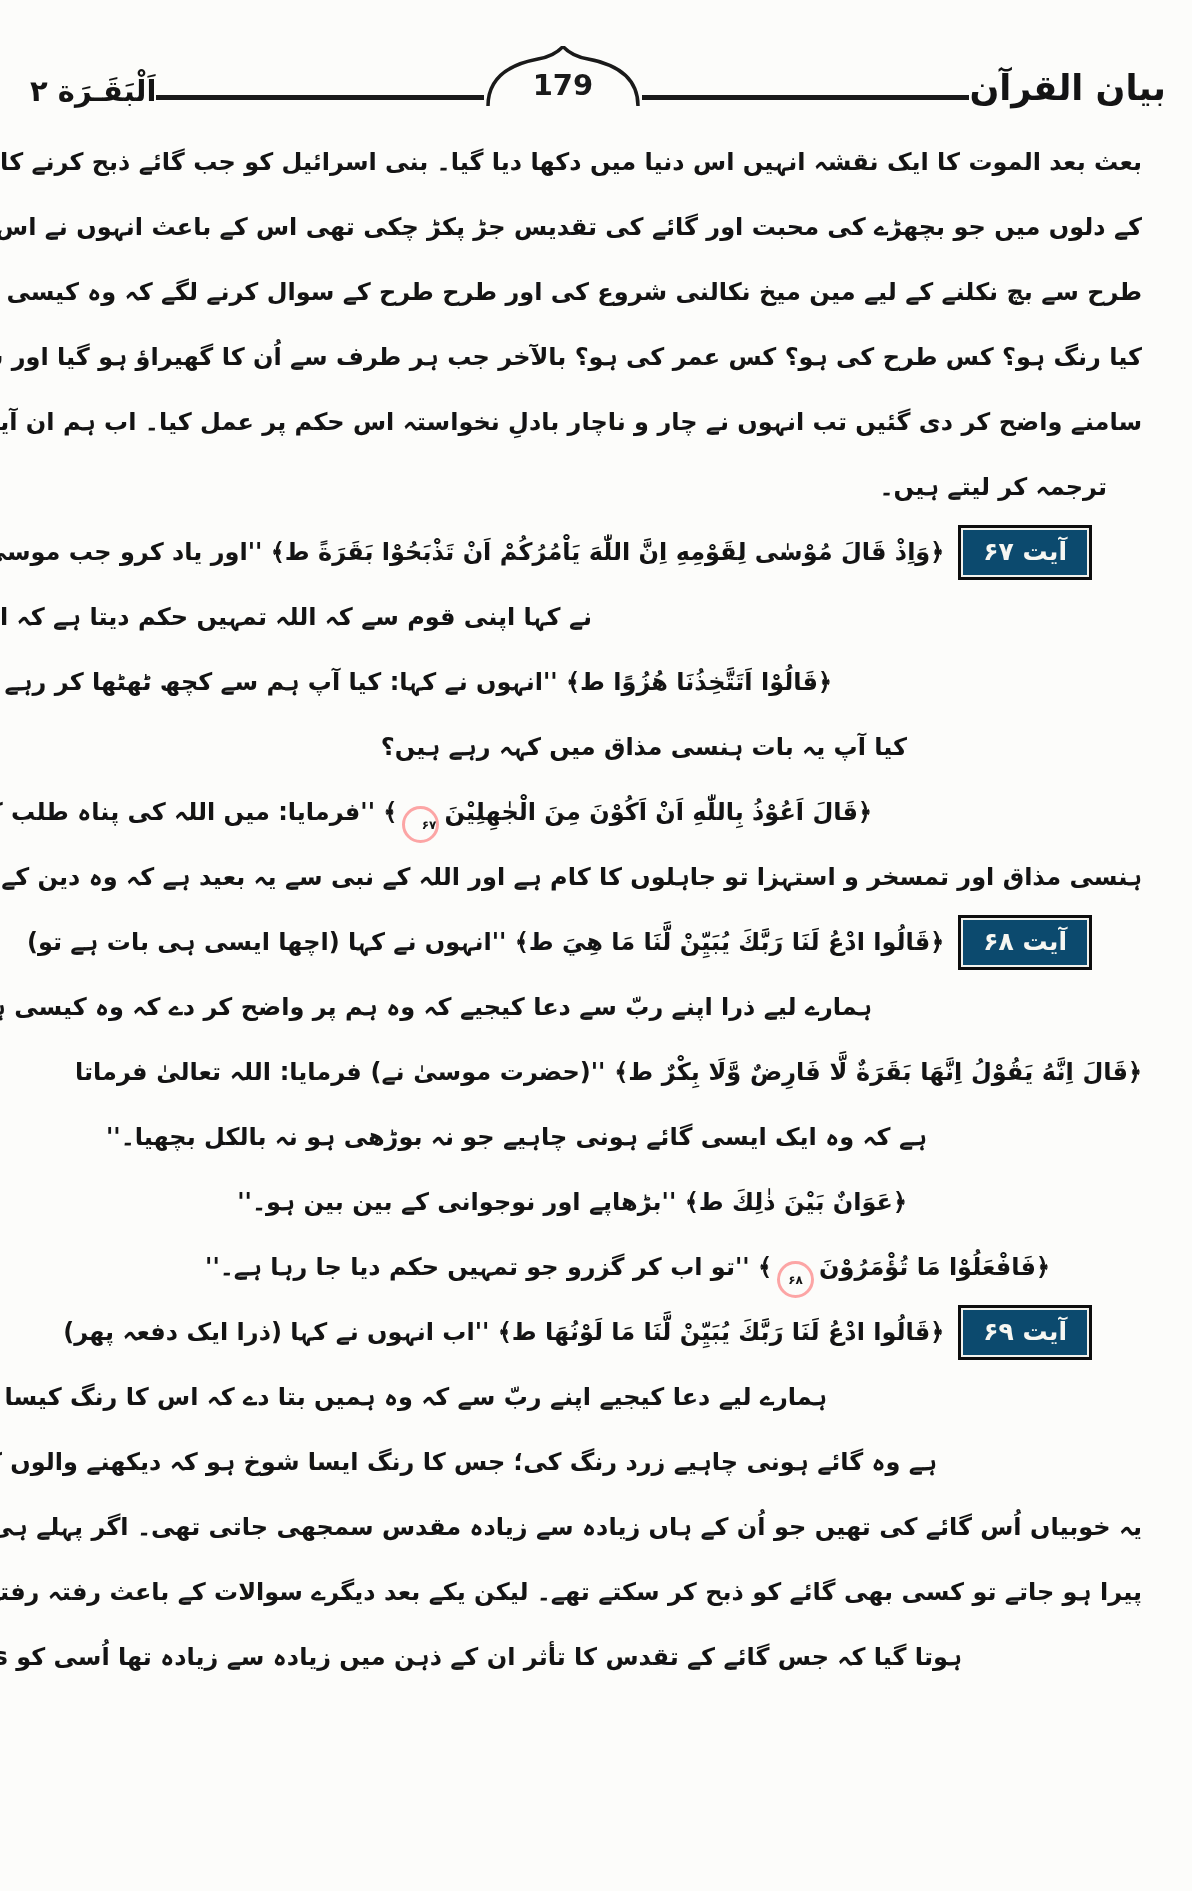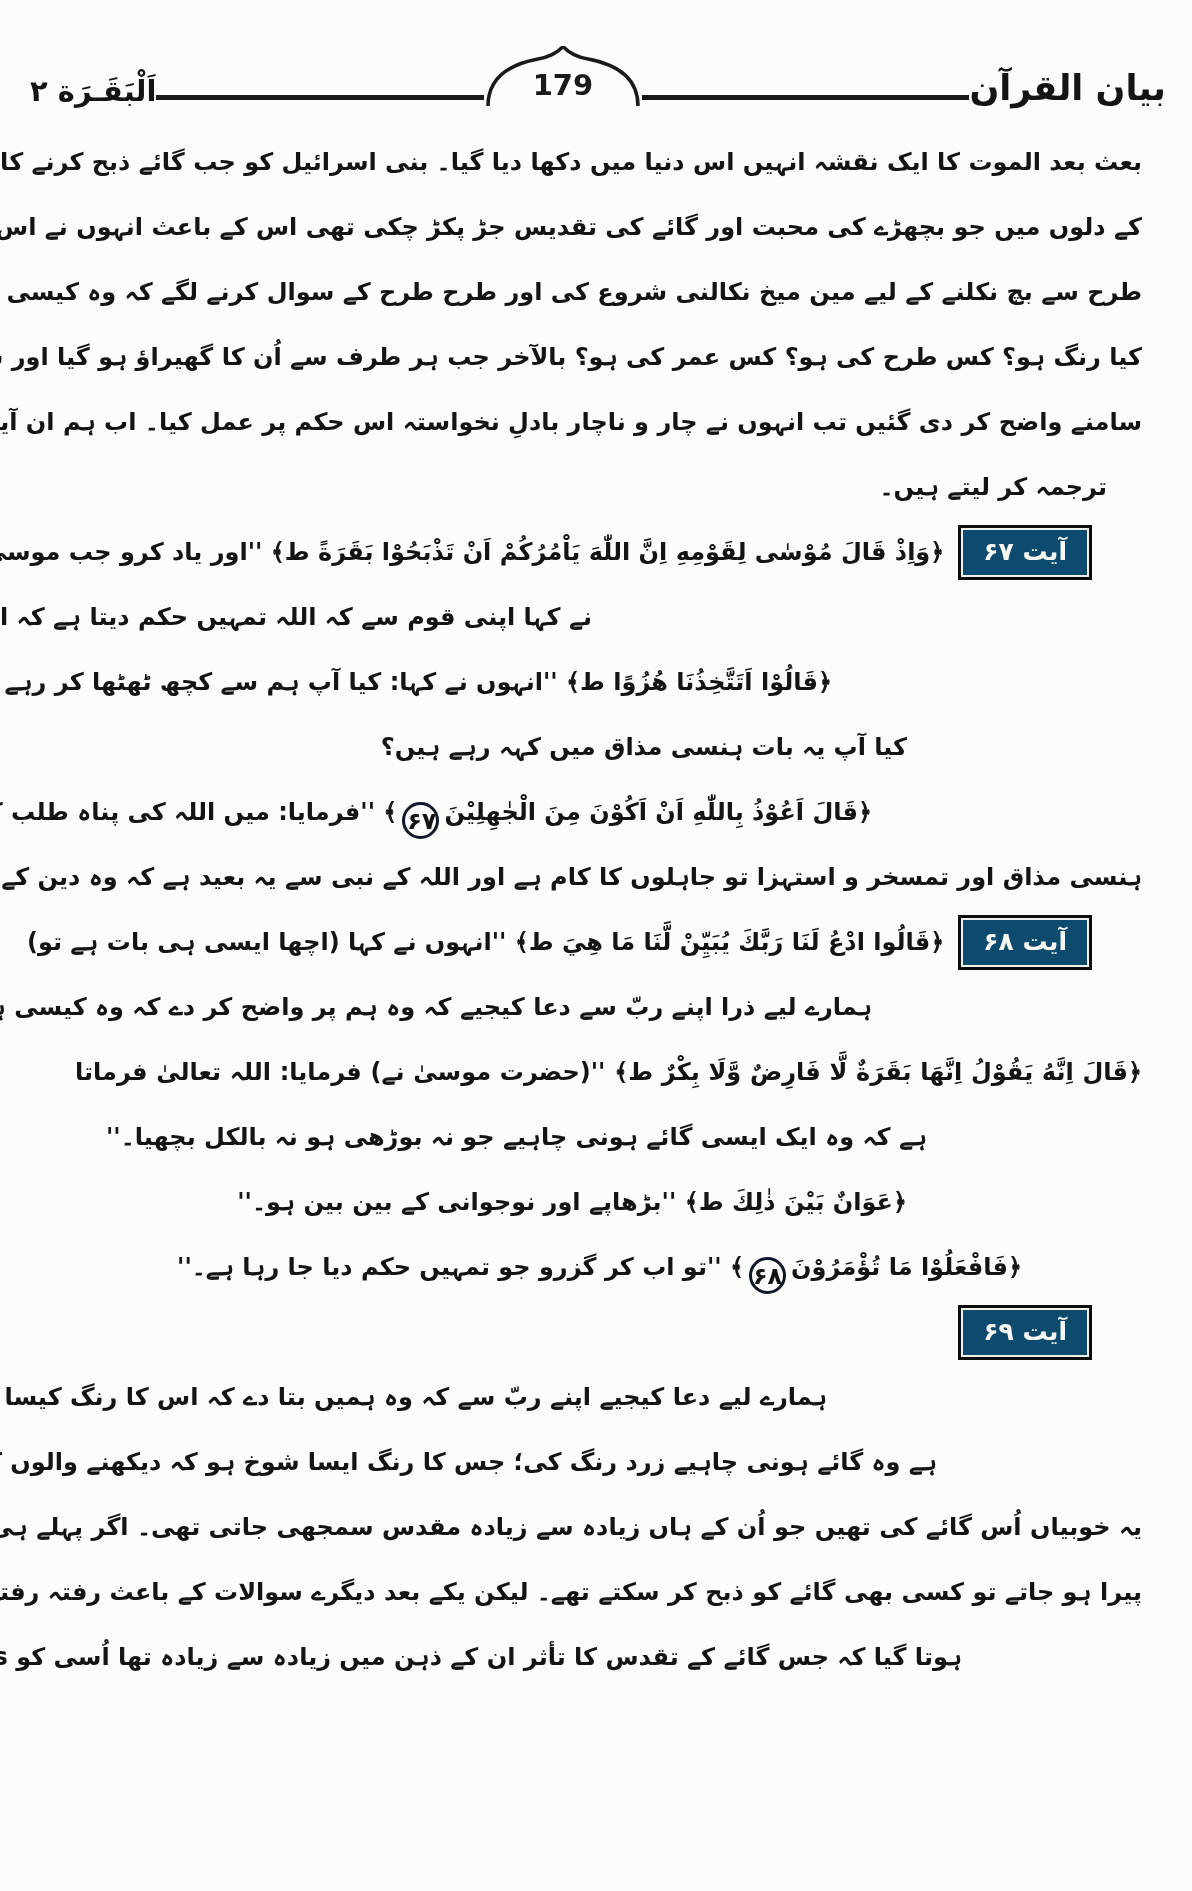--- a/index.html
+++ b/index.html
@@ -32,22 +32,22 @@
   .ayat-badge{
     flex:0 0 auto;margin-right:50px;margin-left:14px;
     background:#0c4a6e;color:#f7f7f2;border:3px solid #0d0d0d;
     box-shadow:inset 0 0 0 2px #f2f2ec;
     font-size:25px;line-height:1;padding:11px 22px 13px 22px;white-space:nowrap;
   }
   .badge-text{flex:1;white-space:nowrap;text-align:justify;text-align-last:justify;line-height:65px;}
   
   .vnum{
     display:inline-block;width:37px;height:37px;line-height:33px;box-sizing:border-box;
-    border:3px solid #0f172a;border-radius:50%;text-align:center;
-    font-size:24px;vertical-align:-9px;margin:0 5px;white-space:nowrap;
+    border:3px solid #fca5a5;border-radius:50%;text-align:center;
+    font-size:12px;vertical-align:-9px;margin:0 5px;white-space:nowrap;
   }
 </style>
 </head>
 <body>
 
 <div class="page">
 
   <header class="pagehead">
     <span class="book-title">بیان القرآن</span>
     <span class="rule"></span>
@@ -84,26 +84,27 @@
     <div class="row j">ہنسی مذاق اور تمسخر و استہزا تو جاہلوں کا کام ہے اور اللہ کے نبی سے یہ بعید ہے کہ وہ دین کے معاملات کے</div>
 
     <div class="row badge-row">
       <span class="ayat-badge">آیت ۶۸</span>
       <span class="badge-text">﴿قَالُوا ادْعُ لَنَا رَبَّكَ يُبَيِّنْ لَّنَا مَا هِيَ ط﴾ ''انہوں نے کہا (اچھا ایسی ہی بات ہے تو)</span>
     </div>
     <div class="row c" style="margin-right:270px;margin-left:110px;">ہمارے لیے ذرا اپنے ربّ سے دعا کیجیے کہ وہ ہم پر واضح کر دے کہ وہ کیسی ہو۔''</div>
     <div class="row j">﴿قَالَ اِنَّهُ يَقُوْلُ اِنَّهَا بَقَرَةٌ لَّا فَارِضٌ وَّلَا بِكْرٌ ط﴾ ''(حضرت موسیٰ نے) فرمایا: اللہ تعالیٰ فرماتا</div>
     <div class="row c" style="margin-right:215px;margin-left:410px;">ہے کہ وہ ایک ایسی گائے ہونی چاہیے جو نہ بوڑھی ہو نہ بالکل بچھیا۔''</div>
     <div class="row c" style="margin-right:235px;margin-left:325px;">﴿عَوَانٌ بَيْنَ ذٰلِكَ ط﴾ ''بڑھاپے اور نوجوانی کے بین بین ہو۔''</div>
-    <div class="row c" style="margin-right:120px;margin-left:310px;">
+    <div class="row c" style="margin-right:92px;margin-left:310px;">
       <span>﴿فَافْعَلُوْا مَا تُؤْمَرُوْنَ</span><span class="vnum">۶۸</span><span>﴾ ''تو اب کر گزرو جو تمہیں حکم دیا جا رہا ہے۔''</span>
     </div>
 
     <div class="row badge-row">
       <span class="ayat-badge">آیت ۶۹</span>
+      <span class="badge-text">﴿قَالُوا ادْعُ لَنَا رَبَّكَ يُبَيِّنْ لَّنَا مَا لَوْنُهَا ط﴾ ''اب انہوں نے کہا (ذرا ایک دفعہ پھر)</span>
     </div>
     <div class="row c" style="margin-right:315px;margin-left:108px;">ہمارے لیے دعا کیجیے اپنے ربّ سے کہ وہ ہمیں بتا دے کہ اس کا رنگ کیسا ہو۔''</div>
     <div class="row c" style="margin-right:205px;margin-left:28px;">ہے وہ گائے ہونی چاہیے زرد رنگ کی؛ جس کا رنگ ایسا شوخ ہو کہ دیکھنے والوں کو خوب اچھی لگے۔''</div>
 
     <div class="row j">یہ خوبیاں اُس گائے کی تھیں جو اُن کے ہاں زیادہ سے زیادہ مقدس سمجھی جاتی تھی۔ اگر پہلے ہی حکم پر وہ عمل</div>
     <div class="row j">پیرا ہو جاتے تو کسی بھی گائے کو ذبح کر سکتے تھے۔ لیکن یکے بعد دیگرے سوالات کے باعث رفتہ رفتہ اُن کا گھیراؤ</div>
     <div class="row c" style="margin-right:180px;margin-left:35px;">ہوتا گیا کہ جس گائے کے تقدس کا تأثر ان کے ذہن میں زیادہ سے زیادہ تھا اُسی کو focus کر دیا گیا۔</div>
 
   </div>
 </div>

